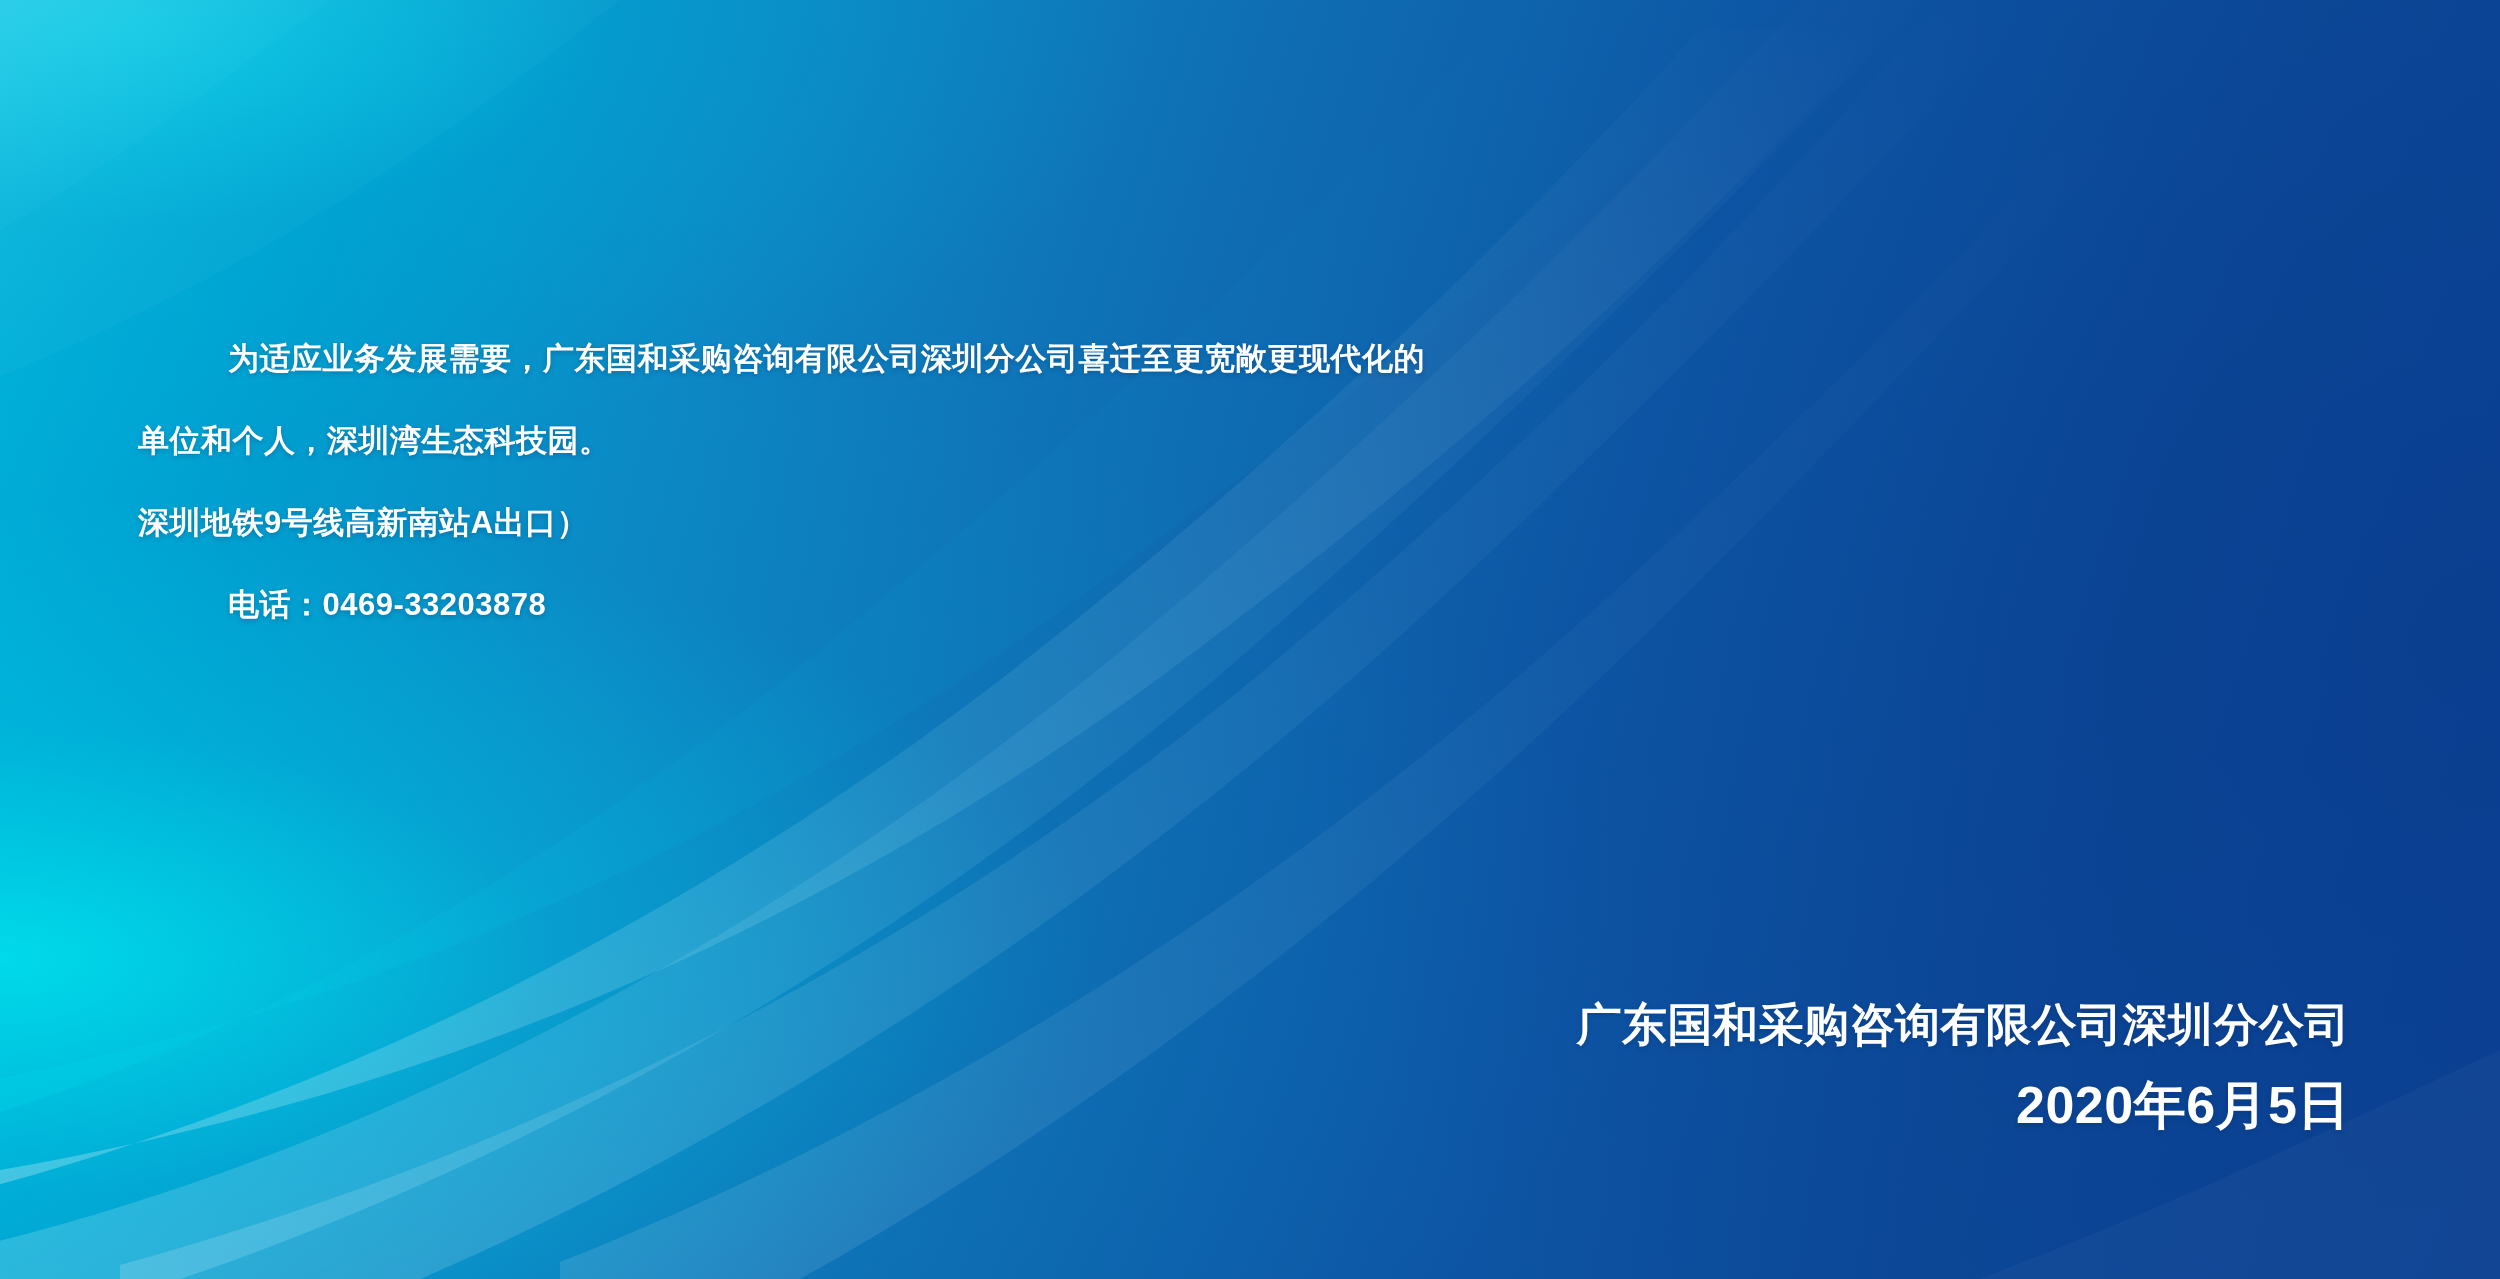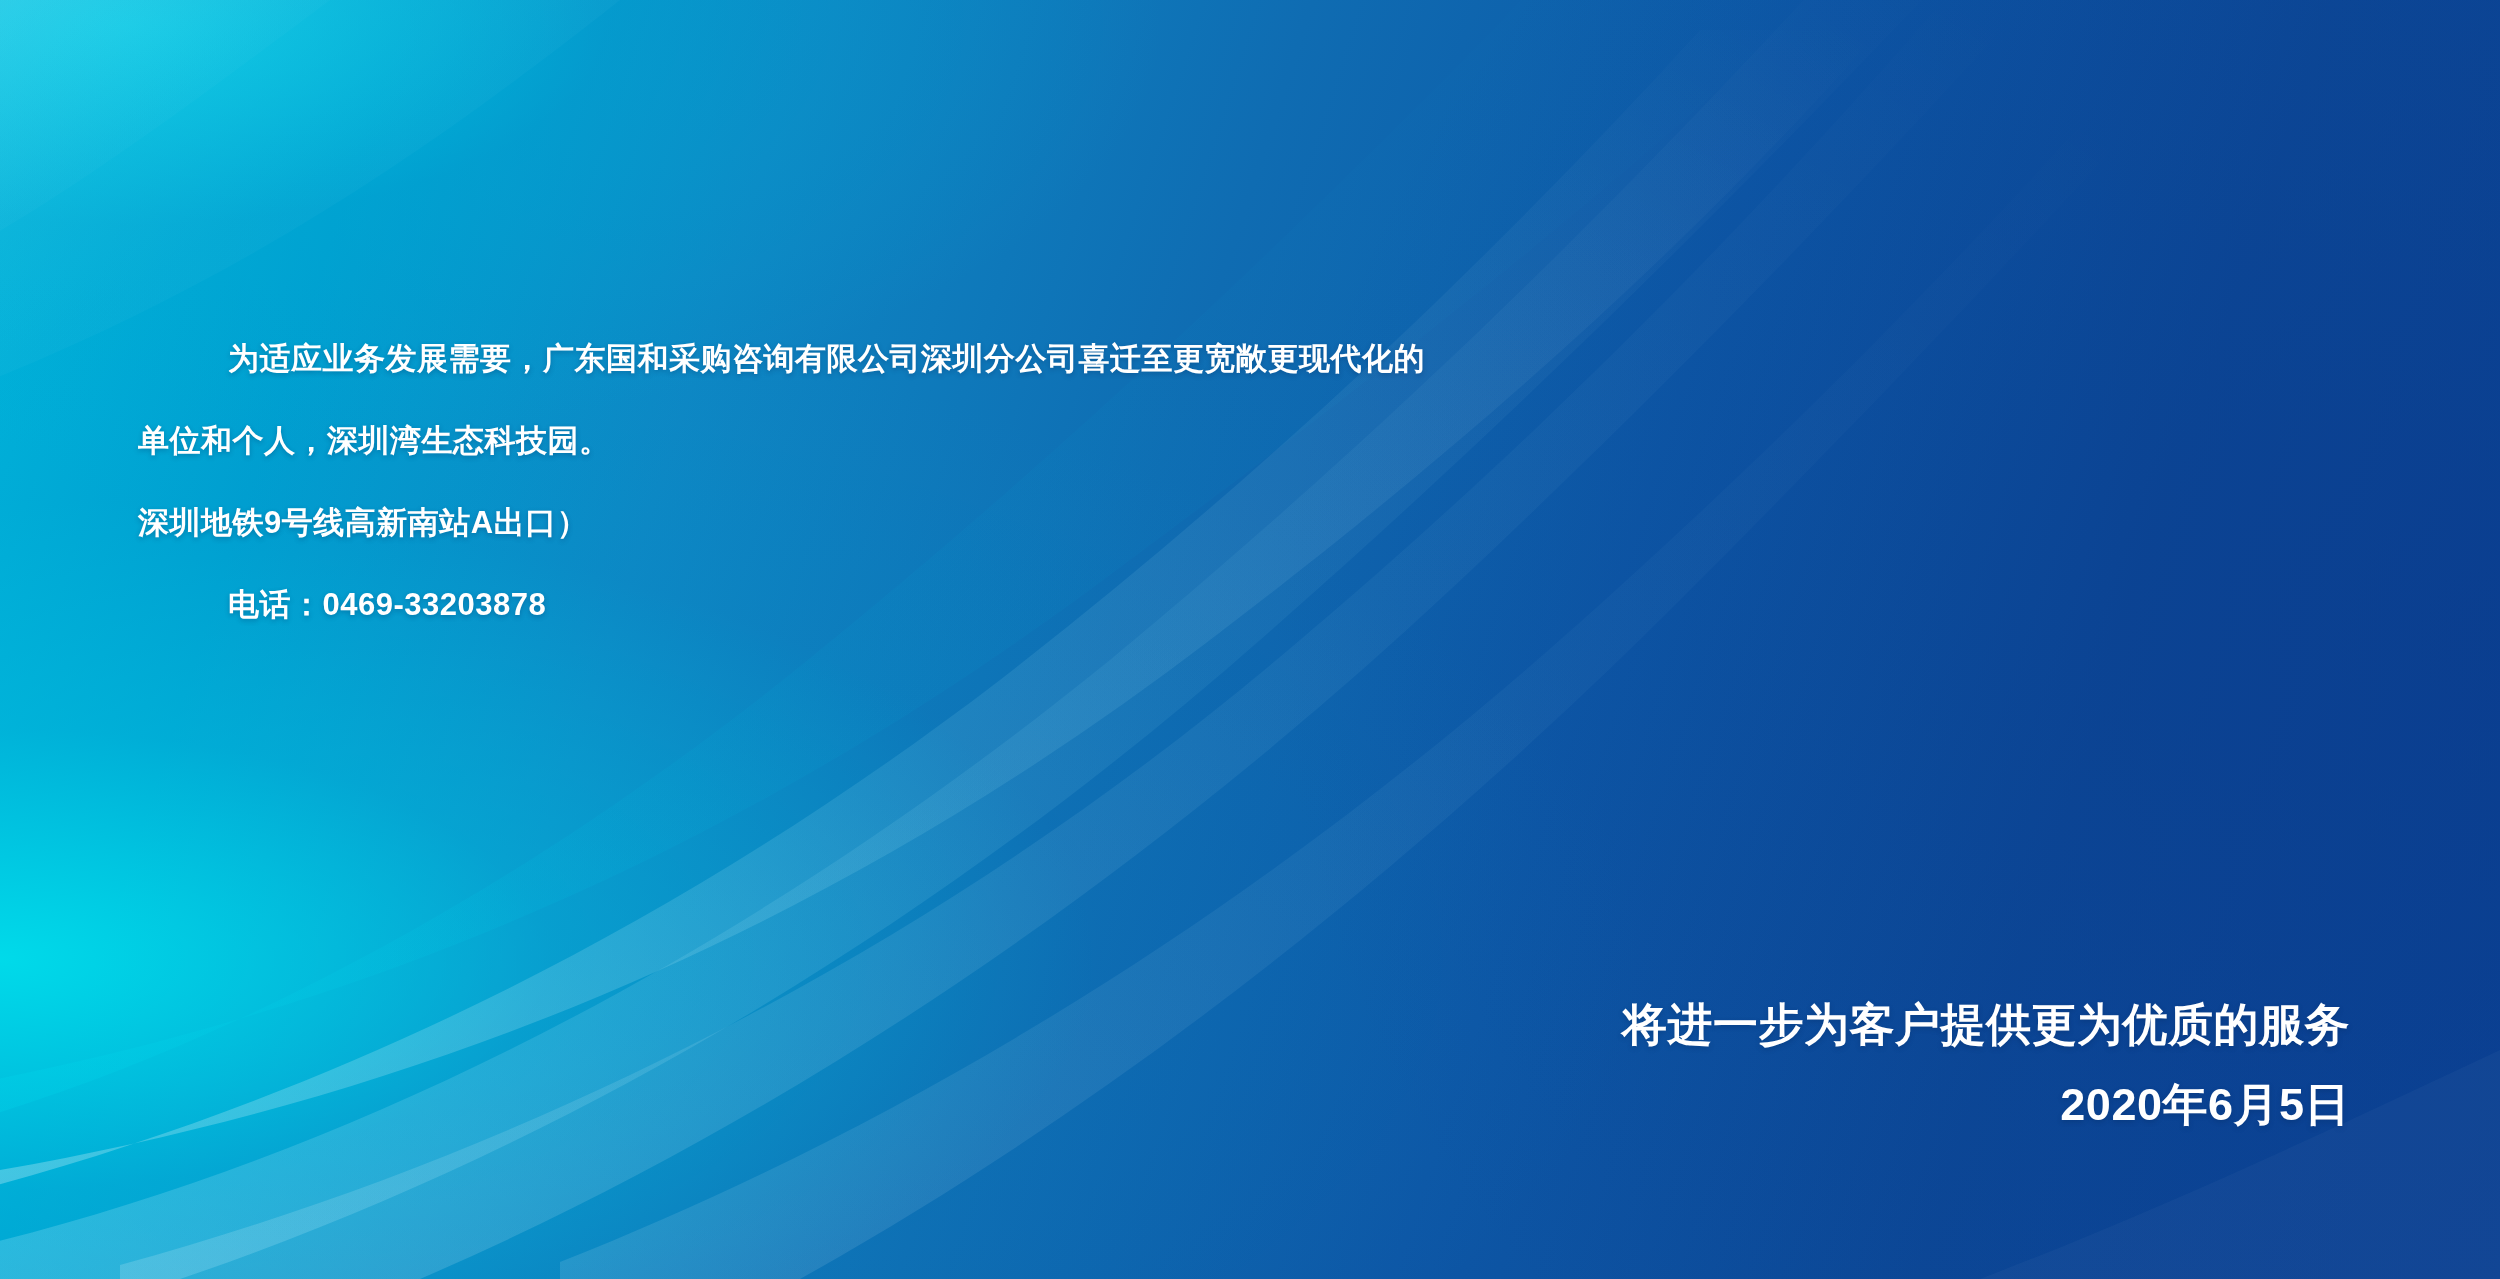--- a/index.html
+++ b/index.html
@@ -95,21 +95,21 @@
     text-align: right;
   }
   .sign .company {
     font-size: 45px;
     font-weight: 700;
     line-height: 80px;
     letter-spacing: 0.5px;
     text-shadow: 0 2px 5px rgba(0,40,90,0.30);
   }
   .sign .date {
-    font-size: 45px;
+    font-size: 52px;
     font-weight: 700;
     line-height: 80px;
     letter-spacing: 0.5px;
     text-shadow: 0 2px 5px rgba(0,40,90,0.30);
   }
 </style>
 </head>
 <body>
 
 <div id="poster">
@@ -176,18 +176,18 @@
       </div>
 
       <div class="para">
         <span class="line ind">电话：0469-33203878</span>
       </div>
 
 
     </div>
 
     <div class="sign">
-      <div class="company">将进一步为客户提供更为优质的服务</div>
+      <div class="company">广东国和采购咨询有限公司深圳分公司</div>
       <div class="date">2020年6月5日</div>
     </div>
 
   </div>
 </div>
 
 </body></html>

